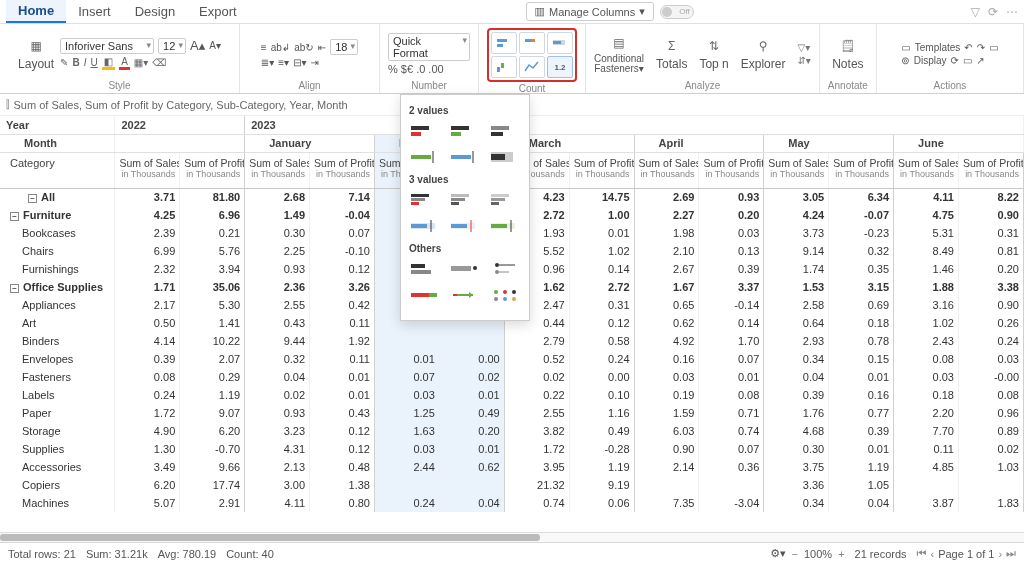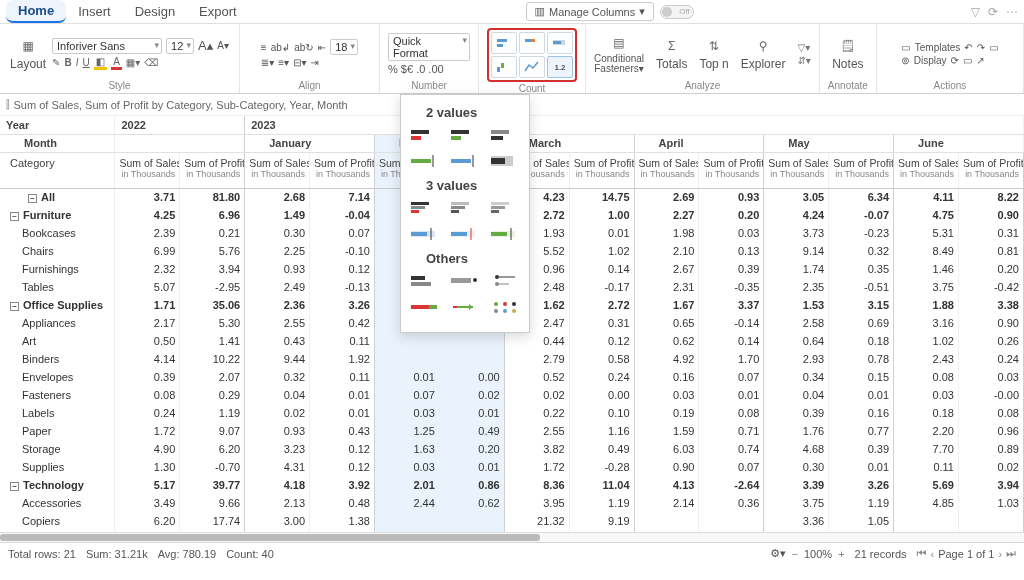--- a/index.html
+++ b/index.html
@@ -1,20 +1,20 @@
 <!DOCTYPE html>
 <html><head>
 <meta charset="utf-8">
 <style>
   * { box-sizing: border-box; margin: 0; padding: 0; font-family: "Segoe UI", Arial, sans-serif; }
   body { width: 1024px; height: 580px; background: #fff; font-size: 11px; color: #333; position: relative; overflow: hidden; }
 
   
   .top-tabs { display: flex; align-items: center; height: 24px; border-bottom: 1px solid #e0e0e0; padding: 0 6px; }
-  .top-tab { padding: 3px 12px; font-size: 13px; color: #555; cursor: pointer; border-radius: 7px; }
+  .top-tab { padding: 3px 12px; font-size: 13px; color: #555; cursor: pointer; }
   .top-tab.active { background: #eef4fb; color: #1a4d8f; font-weight: 600; border-bottom: 2px solid #1a73e8; }
   .top-center { flex: 1; display: flex; justify-content: center; align-items: center; gap: 6px; }
   .manage-cols { border: 1px solid #ccc; border-radius: 3px; padding: 2px 8px; font-size: 11px; color: #555; display: flex; align-items: center; gap: 4px; }
   .toggle-pill { border: 1px solid #ccc; border-radius: 8px; width: 34px; height: 14px; position: relative; background: #f4f4f4; font-size: 8px; color: #aaa; display: flex; align-items: center; justify-content: flex-end; padding-right: 3px; }
   .toggle-pill:before { content:""; position:absolute; left:1px; top:1px; width:10px; height:10px; border-radius:50%; background:#ccc; }
   .top-right-icons { display:flex; gap:8px; color:#aaa; font-size:12px; }
 
   
   .ribbon { display: flex; height: 70px; border-bottom: 1px solid #d0d0d0; }
   .ribbon-group { border-right: 1px solid #e6e6e6; padding: 4px 8px 2px; display: flex; flex-direction: column; justify-content: space-between; align-items: center; }
@@ -64,21 +64,21 @@
 
   
   .status{height:22px;border-top:1px solid #d8d8d8;display:flex;align-items:center;font-size:11px;color:#555;padding:0 8px;gap:10px;}
   .status .spacer{flex:1;}
   .status .zoom{display:flex;align-items:center;gap:6px;}
   .status .pager{display:flex;align-items:center;gap:4px;}
   .status .btn{color:#888;}
 
   
   .chart-popup{position:absolute;left:400px;top:94px;width:130px;background:#fff;border:1px solid #ccc;box-shadow:0 4px 12px rgba(0,0,0,.15);padding:6px 8px 8px;z-index:50;}
-  .chart-popup h4{font-size:13px;font-weight:600;color:#444;margin:4px 17px 4px;}
+  .chart-popup h4{font-size:10px;font-weight:600;color:#444;margin:4px 0 4px;}
   .chart-grid{display:grid;grid-template-columns:repeat(3,34px);gap:4px 6px;margin-bottom:6px;}
   .chart-opt{height:22px;display:flex;align-items:center;justify-content:center;}
   .chart-opt svg{width:30px;height:16px;}
 
   .mini-icon{width:16px;height:16px;}
 </style>
 </head>
 <body>
 
 <div class="top-tabs">
@@ -104,21 +104,21 @@
 <div class="ribbon">
 
   <div class="ribbon-group" style="min-width:240px">
     <div class="ribbon-group-body">
       <div class="rb-btn">
         <span class="rb-icon">▦</span>
         <span>Layout</span>
       </div>
       <div class="rb-stack">
         <div class="rb-row">
-          <div class="rb-select" style="width:110px">Inforiver Sans</div>
+          <div class="rb-select" style="width:94px">Inforiver Sans</div>
           <div class="rb-select" style="width:28px">12</div>
           <span style="font-size:13px">A▴</span>
           <span style="font-size:10px">A▾</span>
         </div>
         <div class="rb-row" style="color:#666">
           <span>✎</span>
           <b>B</b>
           <i>I</i>
           <u>U</u>
           <span style="border-bottom:3px solid #f2c200;padding:0 2px">◧</span>
@@ -440,37 +440,20 @@
           <td class="feb-shade sep"></td>
           <td>0.96</td>
           <td class="sep">0.14</td>
           <td>2.67</td>
           <td class="sep">0.39</td>
           <td>1.74</td>
           <td class="sep">0.35</td>
           <td>1.46</td>
           <td class="sep">0.20</td>
         </tr>
-        <tr>
-          <td class="first col-cat">Tables</td>
-          <td>5.07</td>
-          <td class="sep">-2.95</td>
-          <td>2.49</td>
-          <td class="sep">-0.13</td>
-          <td class="feb-shade"></td>
-          <td class="feb-shade sep"></td>
-          <td>2.48</td>
-          <td class="sep">-0.17</td>
-          <td>2.31</td>
-          <td class="sep">-0.35</td>
-          <td>2.35</td>
-          <td class="sep">-0.51</td>
-          <td>3.75</td>
-          <td class="sep">-0.42</td>
-        </tr>
         <tr class="grp">
           <td class="first col-cat"><span class="expander">−</span>Office Supplies</td>
           <td>1.71</td>
           <td class="sep">35.06</td>
           <td>2.36</td>
           <td class="sep">3.26</td>
           <td class="feb-shade"></td>
           <td class="feb-shade sep"></td>
           <td>1.62</td>
           <td class="sep">2.72</td>
@@ -626,37 +609,20 @@
           <td class="feb-shade">0.03</td>
           <td class="feb-shade sep">0.01</td>
           <td>1.72</td>
           <td class="sep">-0.28</td>
           <td>0.90</td>
           <td class="sep">0.07</td>
           <td>0.30</td>
           <td class="sep">0.01</td>
           <td>0.11</td>
           <td class="sep">0.02</td>
-        </tr>
-        <tr class="grp">
-          <td class="first col-cat"><span class="expander">−</span>Technology</td>
-          <td>5.17</td>
-          <td class="sep">39.77</td>
-          <td>4.18</td>
-          <td class="sep">3.92</td>
-          <td class="feb-shade">2.01</td>
-          <td class="feb-shade sep">0.86</td>
-          <td>8.36</td>
-          <td class="sep">11.04</td>
-          <td>4.13</td>
-          <td class="sep">-2.64</td>
-          <td>3.39</td>
-          <td class="sep">3.26</td>
-          <td>5.69</td>
-          <td class="sep">3.94</td>
         </tr>
         <tr>
           <td class="first col-cat">Accessories</td>
           <td>3.49</td>
           <td class="sep">9.66</td>
           <td>2.13</td>
           <td class="sep">0.48</td>
           <td class="feb-shade">2.44</td>
           <td class="feb-shade sep">0.62</td>
           <td>3.95</td>

